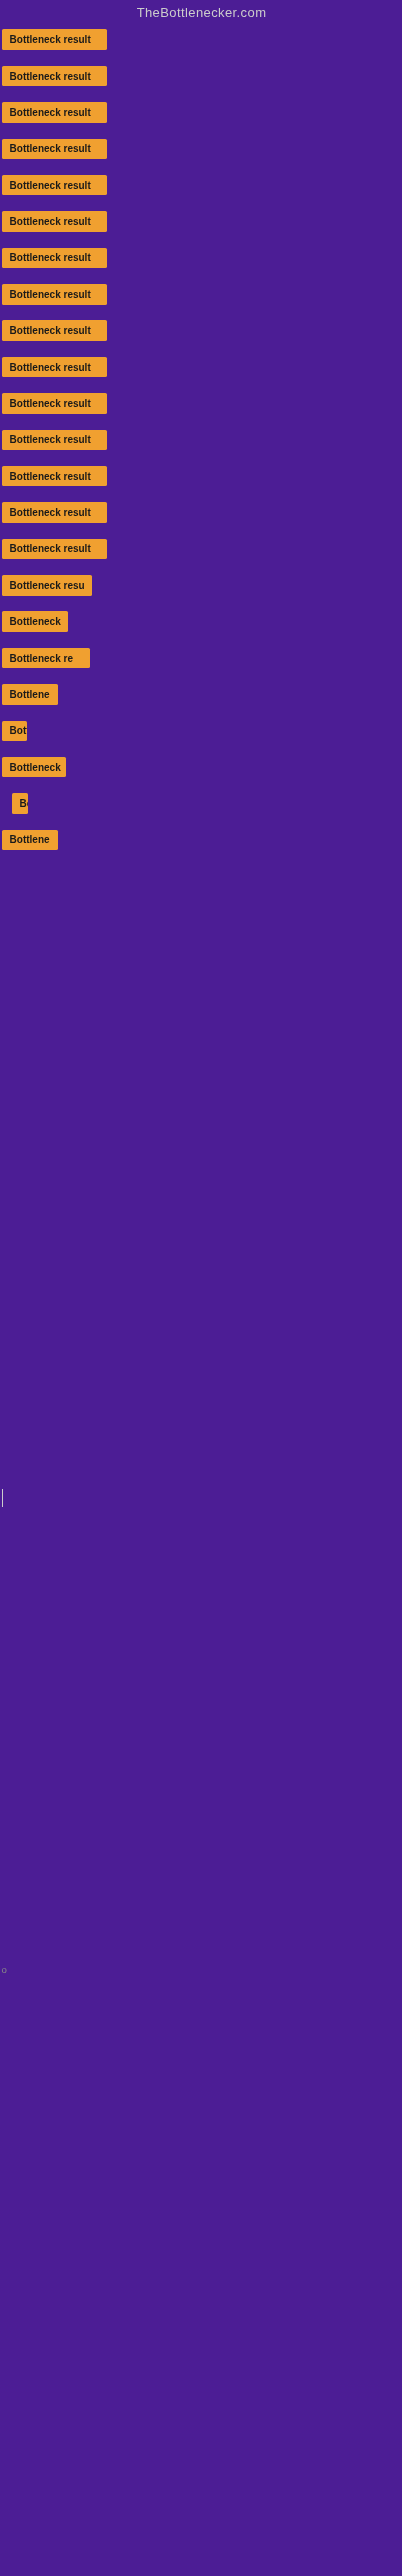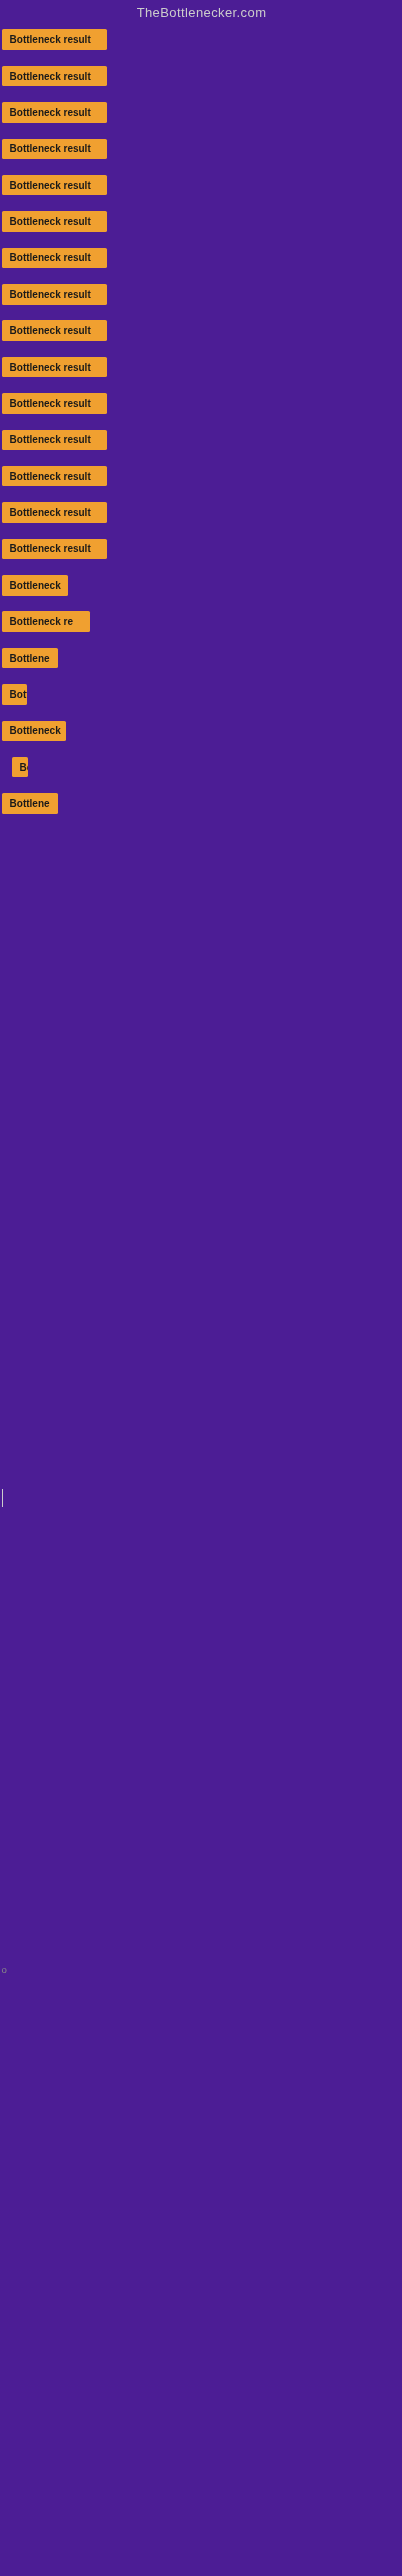--- a/index.html
+++ b/index.html
@@ -52,20 +52,21 @@
       <div style="padding: 6.4px 0px;"><span class="bottleneck-bar" style="width: 105px;">Bottleneck result</span></div>
       <div style="padding: 6.4px 0px;"><span class="bottleneck-bar" style="width: 105px;">Bottleneck result</span></div>
       <div style="padding: 6.4px 0px;"><span class="bottleneck-bar" style="width: 105px;">Bottleneck result</span></div>
       <div style="padding: 6.4px 0px;"><span class="bottleneck-bar" style="width: 105px;">Bottleneck result</span></div>
       <div style="padding: 6.4px 0px;"><span class="bottleneck-bar" style="width: 105px;">Bottleneck result</span></div>
       <div style="padding: 6.4px 0px;"><span class="bottleneck-bar" style="width: 105px;">Bottleneck result</span></div>
       <div style="padding: 6.4px 0px;"><span class="bottleneck-bar" style="width: 105px;">Bottleneck result</span></div>
       <div style="padding: 6.4px 0px;"><span class="bottleneck-bar" style="width: 105px;">Bottleneck result</span></div>
       <div style="padding: 6.4px 0px;"><span class="bottleneck-bar" style="width: 105px;">Bottleneck result</span></div>
       <div style="padding: 6.4px 0px;"><span class="bottleneck-bar" style="width: 105px;">Bottleneck result</span></div>
+      <div style="padding: 6.4px 0px;"><span class="bottleneck-bar" style="width: 90px;">Bottleneck resu</span></div>
       <div style="padding: 6.4px 0px;"><span class="bottleneck-bar" style="width: 66px;">Bottleneck</span></div>
       <div style="padding: 6.4px 0px;"><span class="bottleneck-bar" style="width: 88px;">Bottleneck re</span></div>
       <div style="padding: 6.4px 0px;"><span class="bottleneck-bar" style="width: 56px;">Bottlene</span></div>
       <div style="padding: 6.4px 0px;"><span class="bottleneck-bar" style="width: 25px;">Bottle</span></div>
       <div style="padding: 6.4px 0px;"><span class="bottleneck-bar" style="width: 64px;">Bottleneck</span></div>
       <div style="padding: 6.4px 0px;"><span class="bottleneck-bar" style="width: 14px; margin-left: 10px;">Bott</span></div>
       <div style="padding: 6.4px 0px;"><span class="bottleneck-bar" style="width: 56px;">Bottlene</span></div>
     </div>
 
   <div style="position: absolute; top: 1489px; left: 1.6px; width: 1.6px; height: 17.7px; background-color: #cccccc;"></div>

